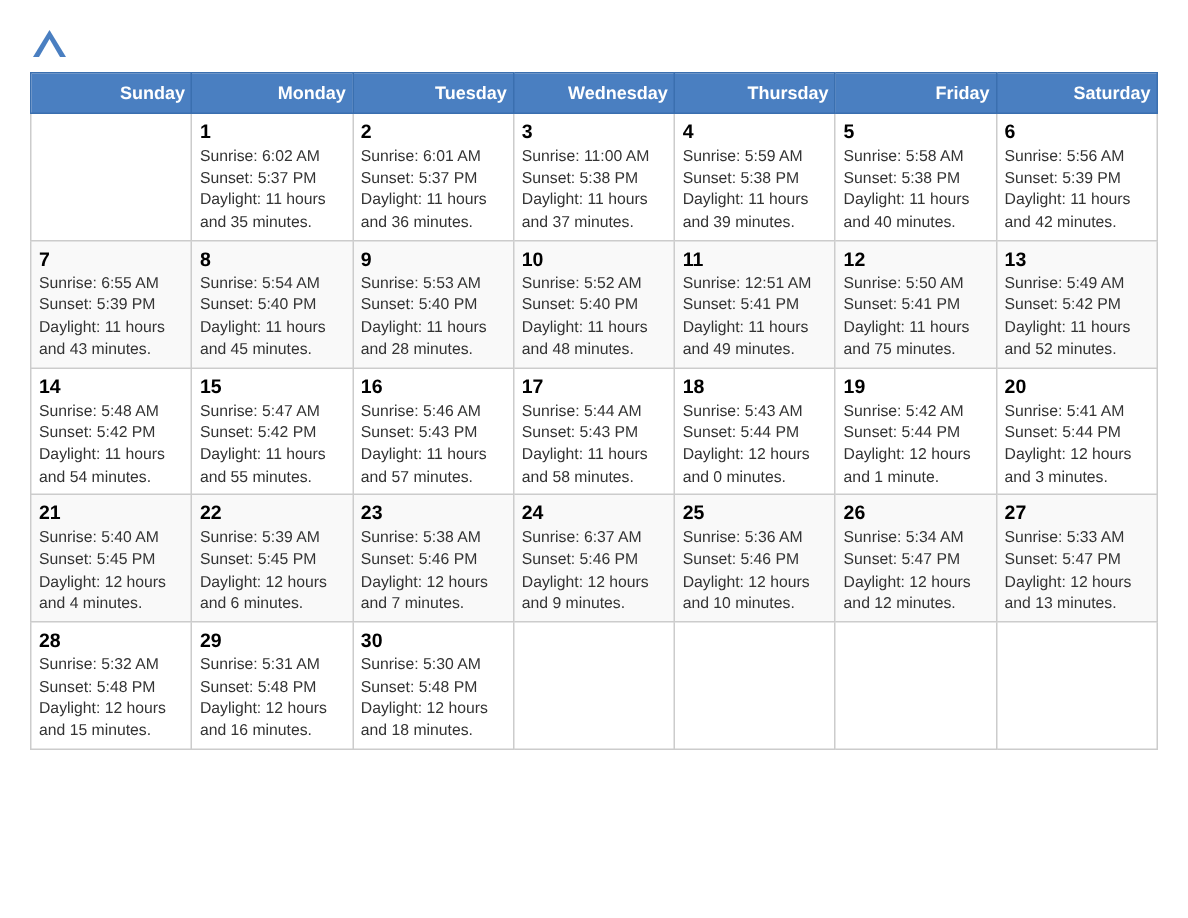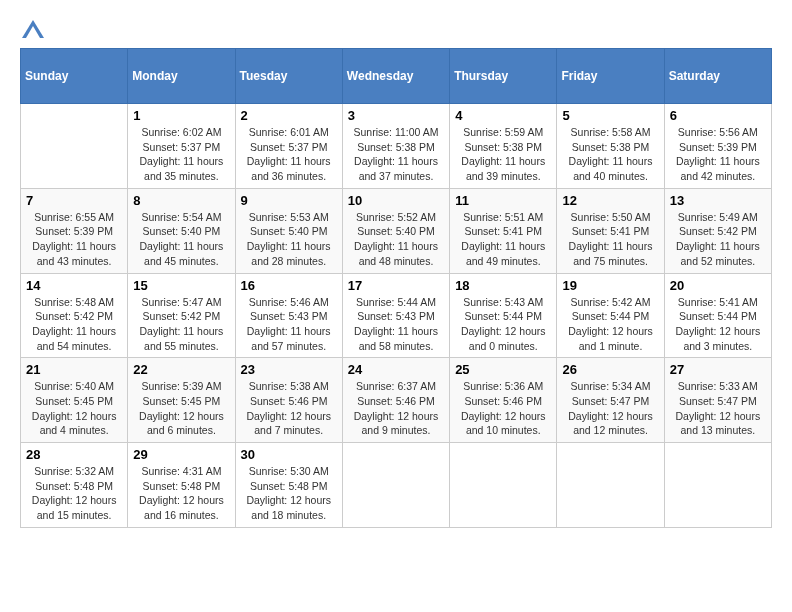--- a/index.html
+++ b/index.html
@@ -29,43 +29,42 @@
       color: #555;
     }
     table {
       width: 100%;
       border-collapse: collapse;
       font-size: 11px;
     }
     thead tr th {
       background-color: #4a7fc1;
       color: #fff;
-      padding: 20px 4px;
-      text-align: left;
+      padding: 6px 4px;
+      text-align: right;
       font-size: 12px;
       border: 1px solid #3a6faf;
     }
     tbody tr td {
       border: 1px solid #ccc;
       padding: 4px 5px;
       vertical-align: top;
       width: 107px;
       min-height: 70px;
     }
     .day-num {
       font-weight: bold;
       font-size: 13px;
       display: block;
       margin-bottom: 2px;
     }
     .day-info {
       color: #333;
       line-height: 1.4;
       font-size: 10.5px;
-      text-align: center;
     }
     tbody tr:nth-child(even) {
       background-color: #f9f9f9;
     }
     tbody tr td.empty {
       background: #fff;
     }
     .logo-wrap {
       display: flex;
       flex-direction: column;
@@ -201,21 +200,21 @@
           <div class="day-info">
             <div>Sunrise: 5:52 AM</div>
             <div>Sunset: 5:40 PM</div>
             <div>Daylight: 11 hours</div>
             <div>and 48 minutes.</div>
           </div>
         </td>
         <td>
           <span class="day-num">11</span>
           <div class="day-info">
-            <div>Sunrise: 5:51 AM</div>
+            <div>Sunrise: 12:51 AM</div>
             <div>Sunset: 5:41 PM</div>
             <div>Daylight: 11 hours</div>
             <div>and 49 minutes.</div>
           </div>
         </td>
         <td>
           <span class="day-num">12</span>
           <div class="day-info">
             <div>Sunrise: 5:50 AM</div>
             <div>Sunset: 5:41 PM</div>
@@ -369,21 +368,21 @@
           <div class="day-info">
             <div>Sunrise: 5:32 AM</div>
             <div>Sunset: 5:48 PM</div>
             <div>Daylight: 12 hours</div>
             <div>and 15 minutes.</div>
           </div>
         </td>
         <td>
           <span class="day-num">29</span>
           <div class="day-info">
-            <div>Sunrise: 4:31 AM</div>
+            <div>Sunrise: 5:31 AM</div>
             <div>Sunset: 5:48 PM</div>
             <div>Daylight: 12 hours</div>
             <div>and 16 minutes.</div>
           </div>
         </td>
         <td>
           <span class="day-num">30</span>
           <div class="day-info">
             <div>Sunrise: 5:30 AM</div>
             <div>Sunset: 5:48 PM</div>

